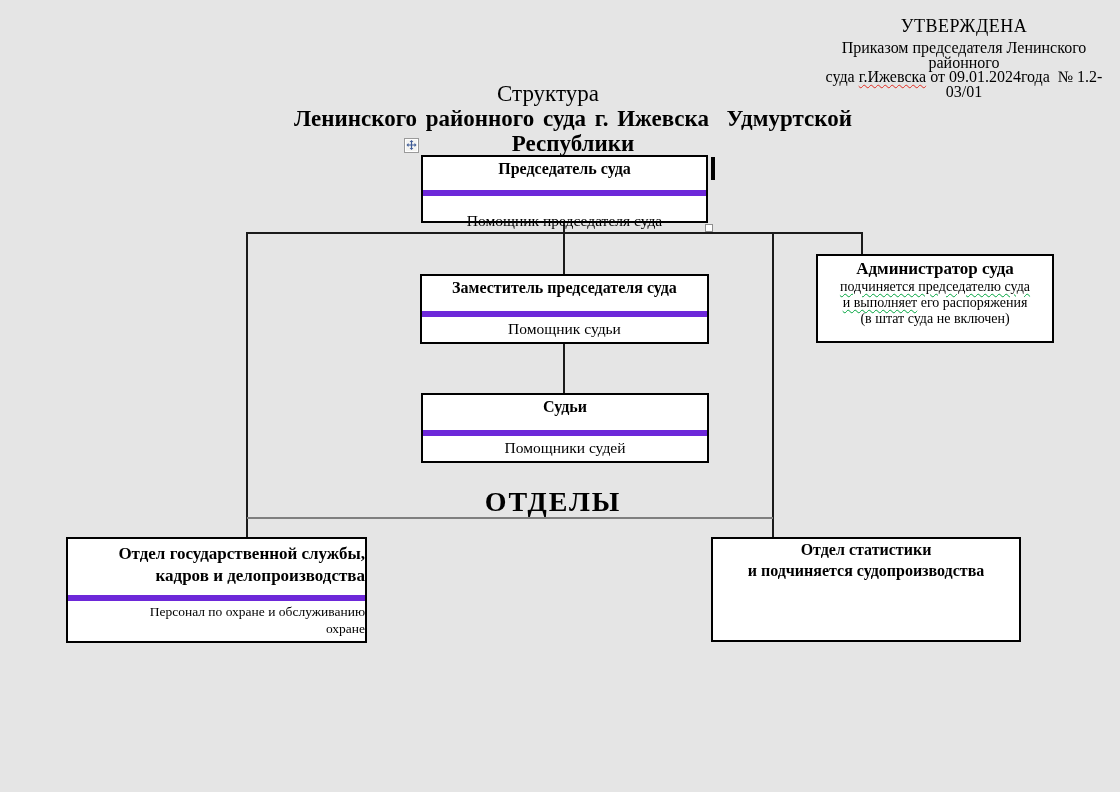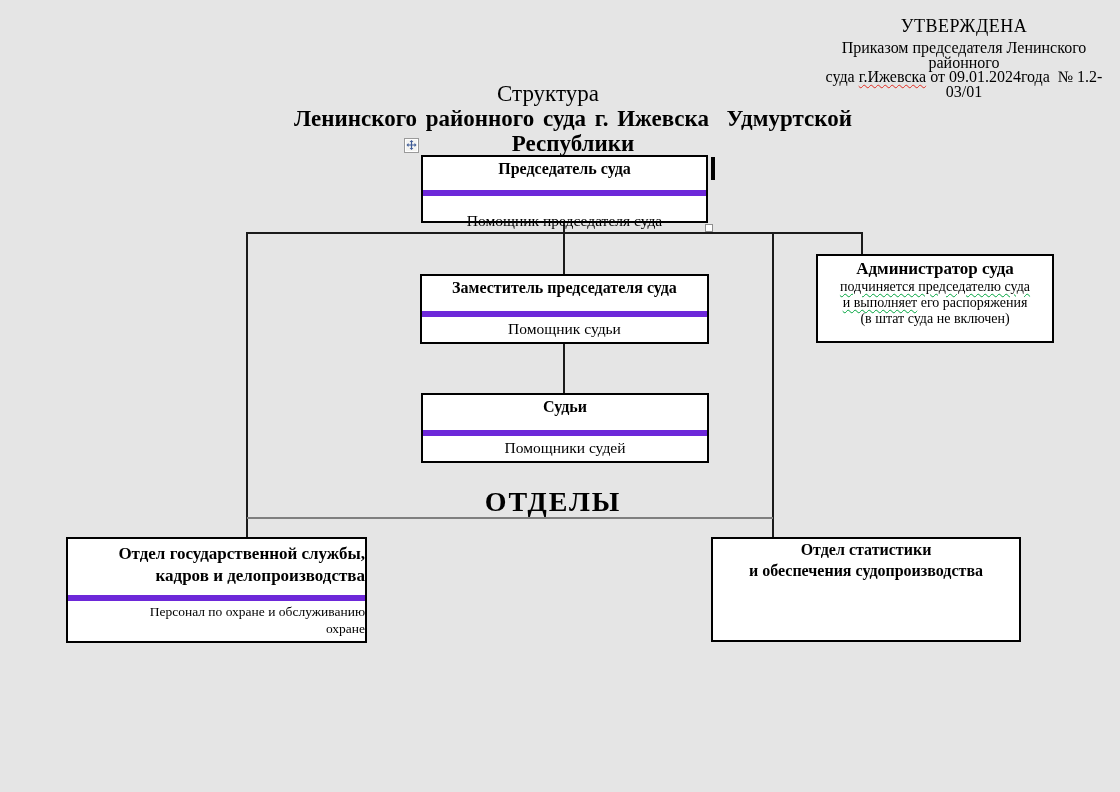--- a/index.html
+++ b/index.html
@@ -123,16 +123,16 @@
       <div>кадров и делопроизводства</div>
     </div>
     <div class="cell-sub">
       <div>Персонал по охране и обслуживанию</div>
       <div>охране</div>
     </div>
   </div>
 
   <div class="obox box-depstats">
     <div class="depstats-title">Отдел статистики</div>
-    <div class="depstats-title">и обеспечения судопроизводства</div>
+    <div class="depstats-title">и подчиняется судопроизводства</div>
   </div>
 
 </div>
 
 </body></html>

